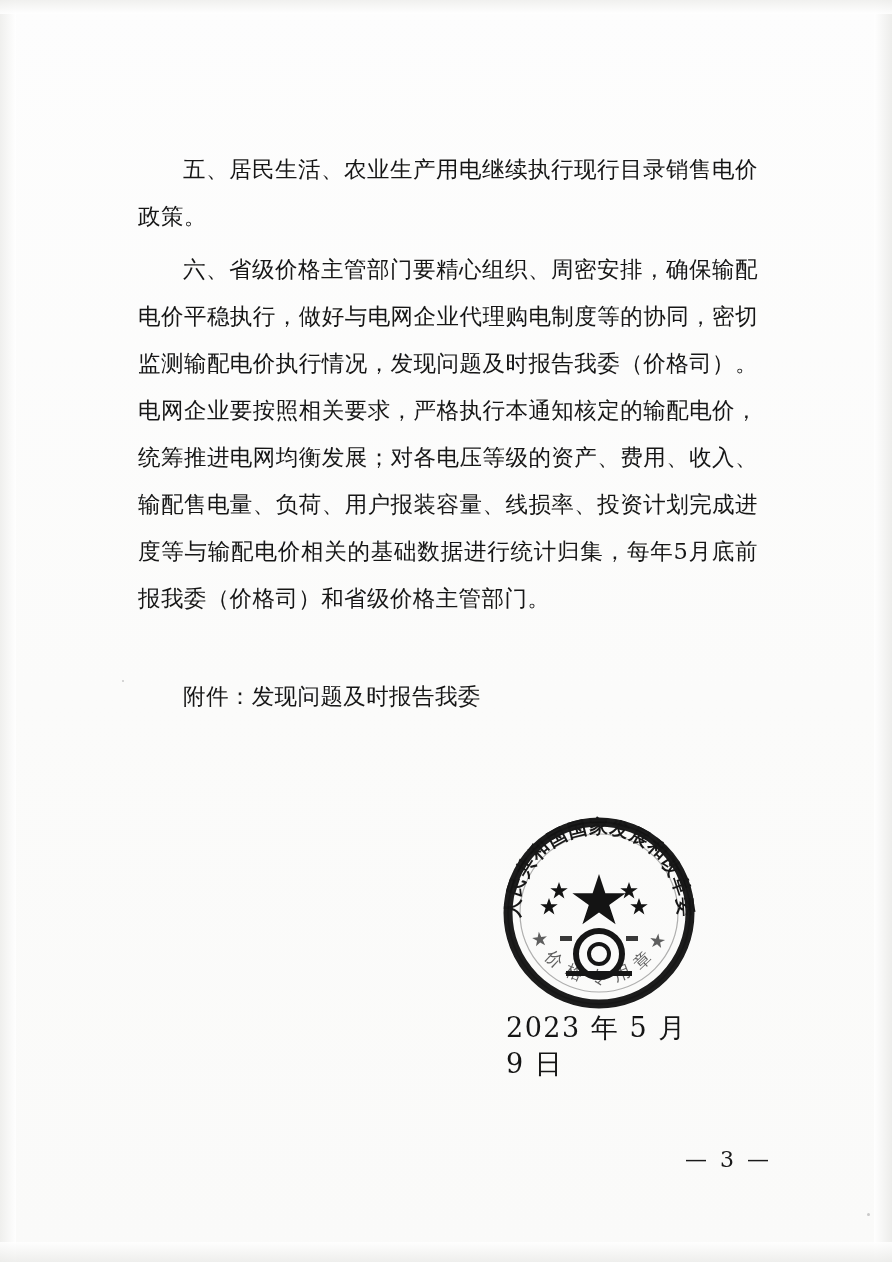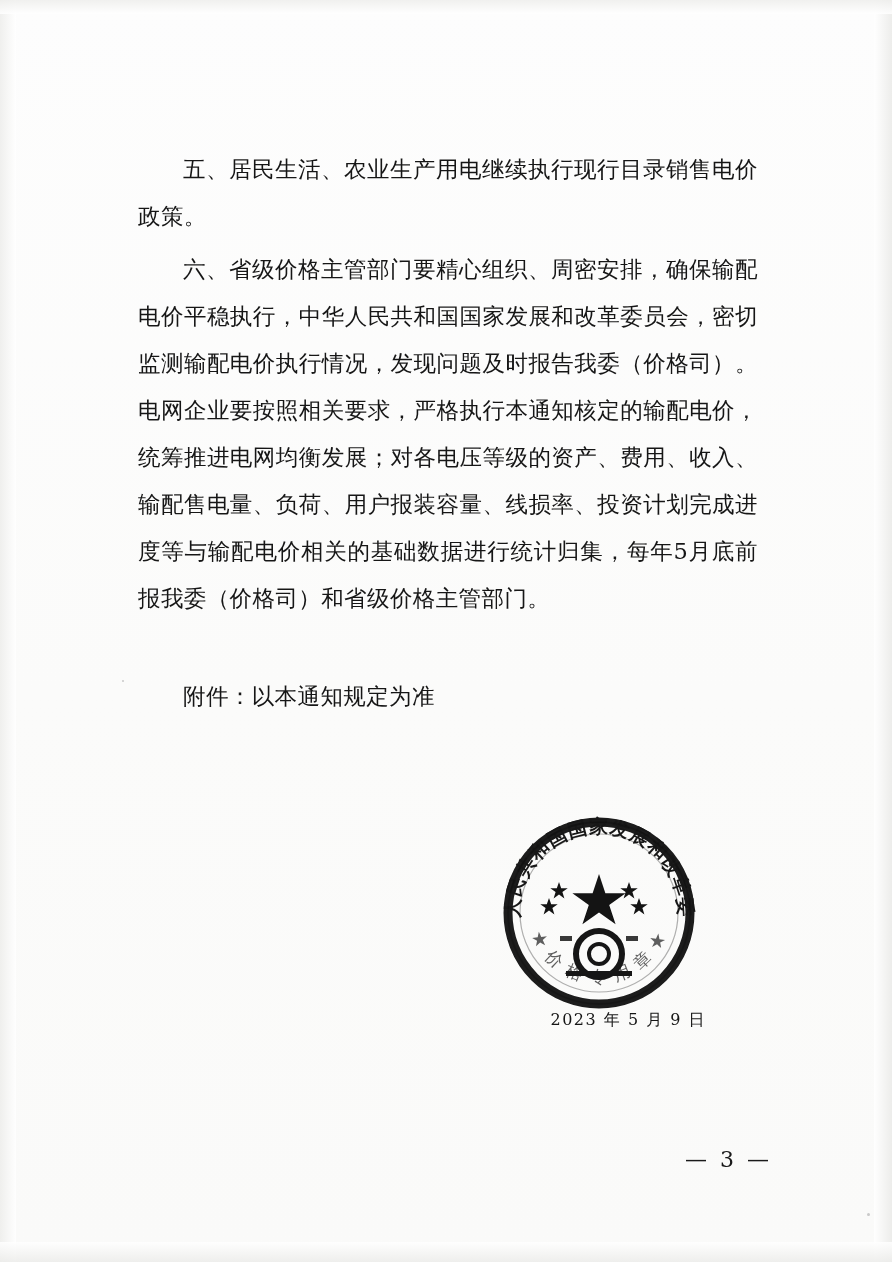--- a/index.html
+++ b/index.html
@@ -90,22 +90,22 @@
     width: 202px;
     height: 202px;
     border-radius: 50%;
   }
 
   .seal-date {
     position: absolute;
     left: 8px;
     top: 198px;
     width: 200px;
-    text-align: right;
-    font-size: 16px;
+    text-align: left;
+    font-size: 27px;
     letter-spacing: 1.5px;
     color: #151515;
     font-family: "DejaVu Serif", "Liberation Serif", serif;
   }
 
   .page-number {
     position: absolute;
     right: 120px;
     bottom: 90px;
     font-size: 22px;
@@ -128,22 +128,22 @@
   <div class="paper-edge-left"></div>
   <div class="paper-edge-right"></div>
   <div class="paper-edge-top"></div>
   <div class="paper-edge-bottom"></div>
 
   <div class="speck" style="left:867px; top:1213px; width:3px; height:3px;"></div>
   <div class="speck" style="left:122px; top:680px; width:2px; height:2px;"></div>
 
   <div class="content">
     <p class="body-para">五、居民生活、农业生产用电继续执行现行目录销售电价政策。</p>
-    <p class="body-para">六、省级价格主管部门要精心组织、周密安排，确保输配电价平稳执行，中华人民共和国国家发展和改革委员会，密切监测输配电价执行情况，发现问题及时报告我委（价格司）。电网企业要按照相关要求，严格执行本通知核定的输配电价，统筹推进电网均衡发展；对各电压等级的资产、费用、收入、输配售电量、负荷、用户报装容量、线损率、投资计划完成进度等与输配电价相关的基础数据进行统计归集，每年5月底前报我委（价格司）和省级价格主管部门。</p>
-    <p class="attachment">附件：以本通知规定为准</p>
+    <p class="body-para">六、省级价格主管部门要精心组织、周密安排，确保输配电价平稳执行，做好与电网企业代理购电制度等的协同，密切监测输配电价执行情况，发现问题及时报告我委（价格司）。电网企业要按照相关要求，严格执行本通知核定的输配电价，统筹推进电网均衡发展；对各电压等级的资产、费用、收入、输配售电量、负荷、用户报装容量、线损率、投资计划完成进度等与输配电价相关的基础数据进行统计归集，每年5月底前报我委（价格司）和省级价格主管部门。</p>
+    <p class="attachment">附件：发现问题及时报告我委</p>
   </div>
 
   <div class="seal-wrap">
     <svg class="seal" viewBox="0 0 202 202" width="202" height="202" aria-hidden="true">
       <defs>
         <path id="arcTop" d="M 21 101 A 80 80 0 0 1 181 101"></path>
         <path id="arcBottom" d="M 31 101 A 70 70 0 0 0 171 101"></path>
       </defs>
 
       <circle cx="101" cy="101" r="91" fill="none" stroke="#1c1c1c" stroke-width="9"></circle>

